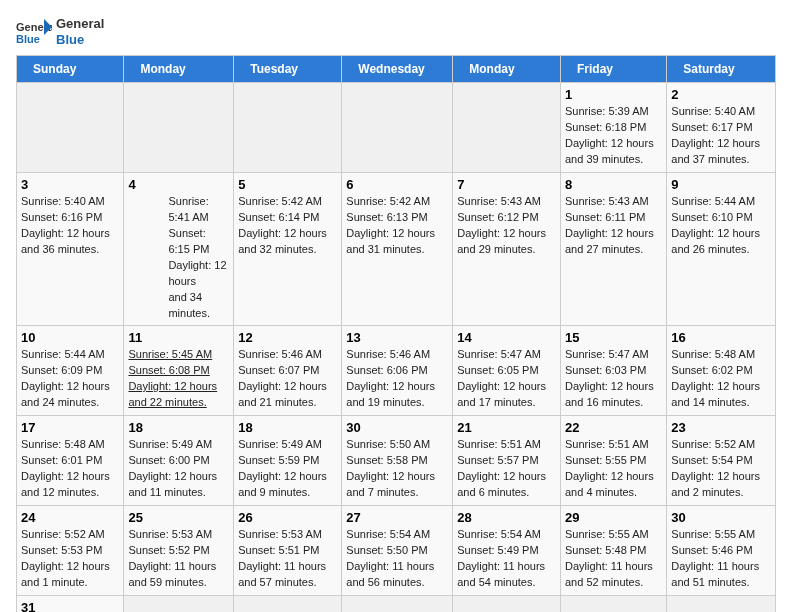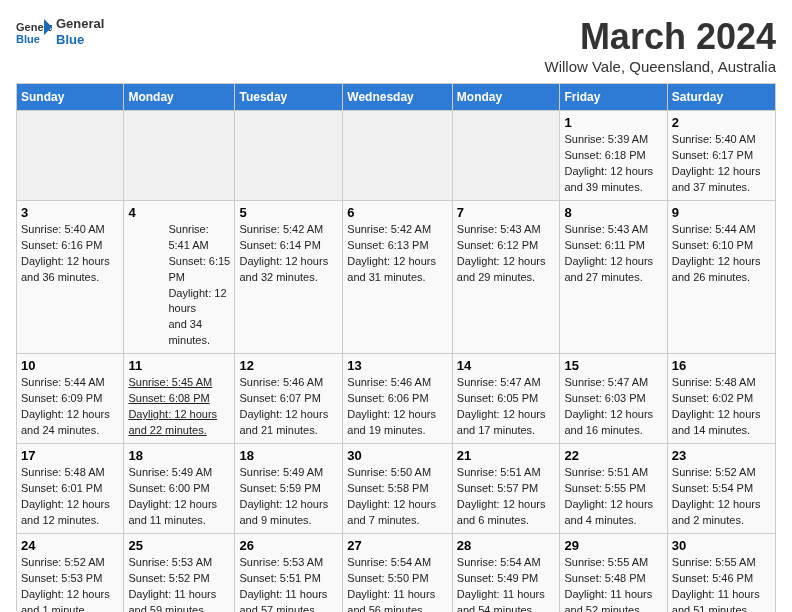--- a/index.html
+++ b/index.html
@@ -38,21 +38,21 @@
       color: #333;
     }
     .calendar {
       width: 100%;
       border-collapse: collapse;
       font-size: 11px;
     }
     .calendar th {
       background: #2e7bd6;
       color: #fff;
-      padding: 6px 4px;
+      padding: 6px 16px;
       text-align: left;
       font-size: 12px;
       border: 1px solid #ccc;
     }
     .calendar td {
       border: 1px solid #ccc;
       vertical-align: top;
       padding: 4px;
       width: 113px;
       min-height: 80px;
@@ -81,24 +81,20 @@
     <svg class="logo-icon" viewBox="0 0 36 30" xmlns="http://www.w3.org/2000/svg">
       <text x="0" y="14" font-size="11" font-weight="bold" fill="#333">General</text>
       <text x="0" y="26" font-size="11" font-weight="bold" fill="#1a6bb5">Blue</text>
       <polygon points="28,2 36,10 28,18" fill="#1a6bb5"></polygon>
     </svg>
     <div style="display:flex;flex-direction:column;line-height:1.2">
       <span style="font-size:13px;font-weight:bold;color:#333;">General</span>
       <span style="font-size:13px;font-weight:bold;color:#1a6bb5;">Blue</span>
     </div>
   </div>
-  <div class="title-area">
-    <div class="month-title">March 2024</div>
-    <div class="location-title">Willow Vale, Queensland, Australia</div>
-  </div>
 </div>
 
 <table class="calendar">
   <thead>
     <tr>
     <th>Sunday</th>
         <th>Monday</th>
         <th>Tuesday</th>
         <th>Wednesday</th>
         <th>Monday</th>

